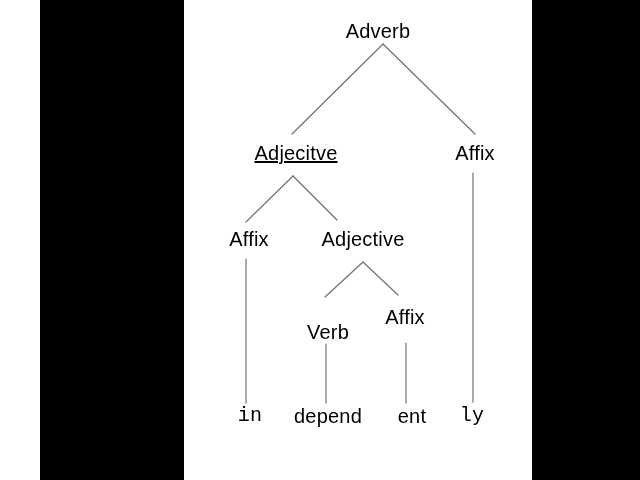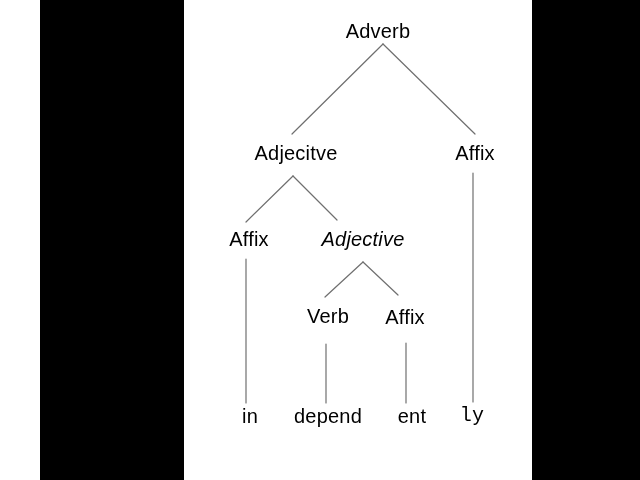--- a/index.html
+++ b/index.html
@@ -30,27 +30,27 @@
   .node {
     position: absolute;
     transform: translateX(-50%);
     font-size: 20px;
     line-height: 1;
     color: #000000;
     white-space: nowrap;
     letter-spacing: 0.2px;
   }
   .n-adverb    { left: 194px; top: 21px; }
-  .n-adjecitve { left: 112px; top: 143px; }
+  .n-adjecitve { left: 112px; top: 143px; text-decoration: underline; }
   .n-affix-top { left: 291px; top: 143px; }
   .n-affix-l3  { left: 65px;  top: 229px; }
-  .n-adjective { left: 179px; top: 229px; font-style: italic; }
-  .n-verb      { left: 144px; top: 306px; }
+  .n-adjective { left: 179px; top: 229px; }
+  .n-verb      { left: 144px; top: 322px; }
   .n-affix-l4  { left: 221px; top: 307px; }
-  .n-in        { left: 66px;  top: 406px; }
+  .n-in        { left: 66px;  top: 406px; font-family: Liberation Mono, monospace; }
   .n-depend    { left: 144px; top: 406px; text-align: center; }
   .n-ent       { left: 228px; top: 406px; }
   .n-ly        { left: 288px; top: 406px; font-family: Liberation Mono, monospace; }
 </style>
 </head>
 <body>
 
 <div id="canvas">
   <div id="panel">
 

